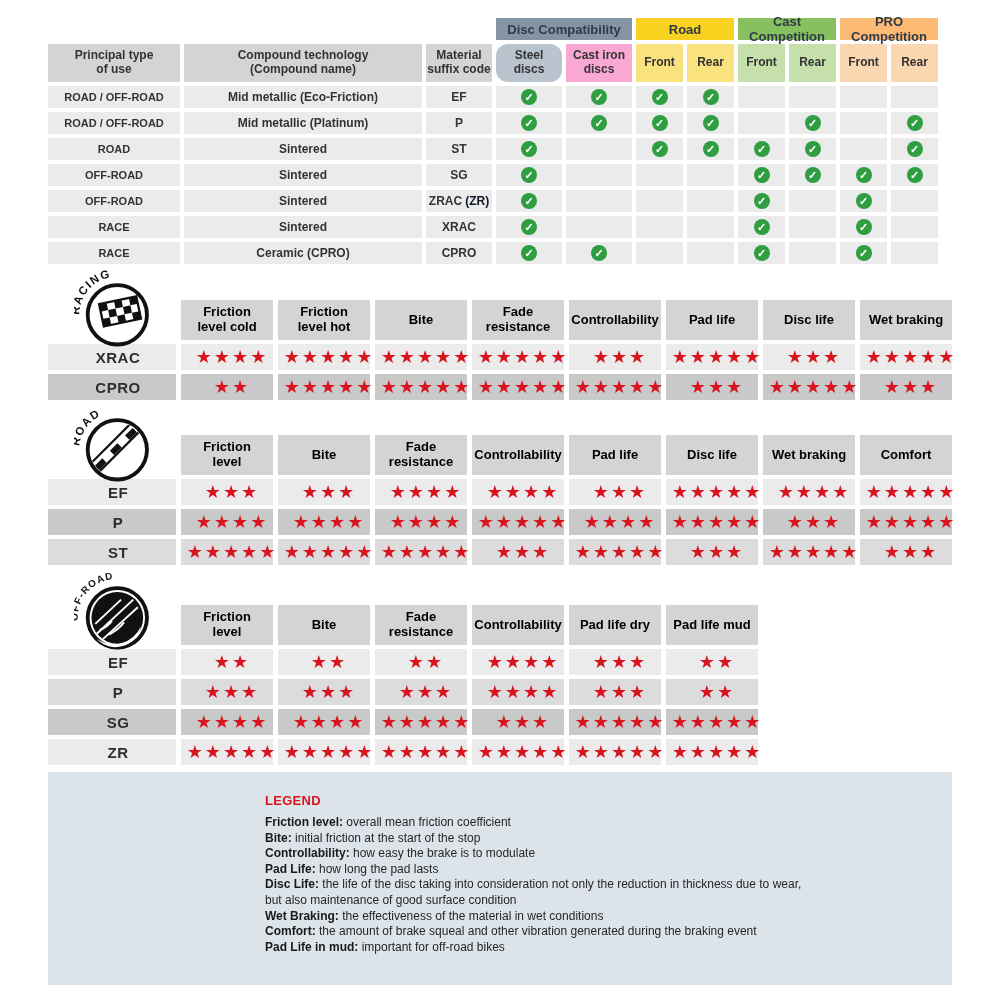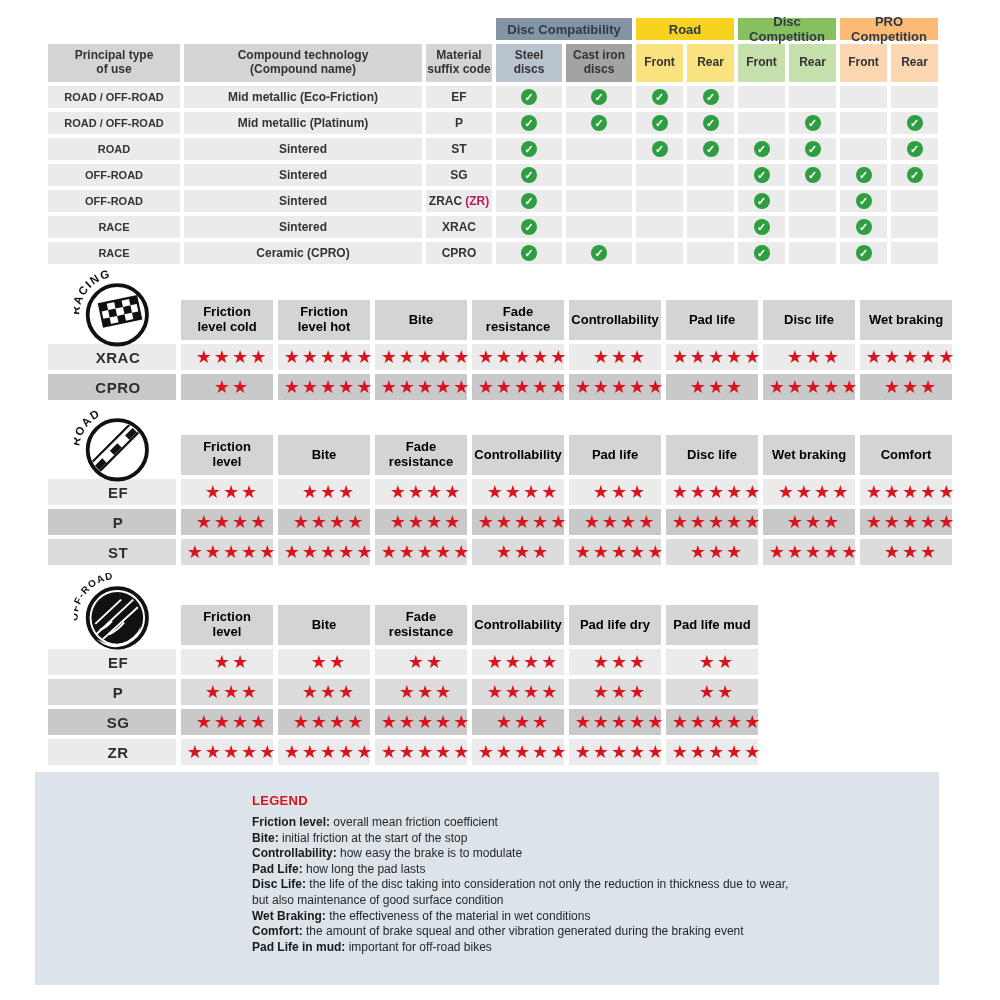--- a/index.html
+++ b/index.html
@@ -10,21 +10,21 @@
   #compat{position:absolute;left:48px;top:18px;display:grid;
     grid-template-columns:132px 238px 66px 66px 66px 47px 47px 47px 47px 47px 47px;
     grid-template-rows:22px 38px repeat(7,22px);
     column-gap:4px;row-gap:4px;}
   .cell{display:flex;align-items:center;justify-content:center;text-align:center;}
   .spacer{background:transparent;}
   .group-hdr{font-size:13px;font-weight:bold;color:#2f3a45;}
   .col-hdr{font-size:12px;font-weight:bold;line-height:1.15;white-space:pre-line;color:#333;}
   .body-cell{background:#ebebeb;font-size:12px;font-weight:bold;color:#333;}
   .use-cell{font-size:11px;}
-  .code-suffix{color:#be185d;font-weight:bold;margin-left:3px;}
+  .code-suffix{color:#0f172a;font-weight:bold;margin-left:3px;}
   .check-dot{width:16px;height:16px;border-radius:50%;background:#2f9e41;color:#fff;
     display:flex;align-items:center;justify-content:center;font-size:11px;font-weight:bold;
     line-height:1;}
 
   
   .rate-section{position:absolute;left:48px;}
   #sec-racing{top:300px;}
   #sec-road{top:435px;}
   #sec-offroad{top:605px;}
   .rate-grid{display:grid;column-gap:5px;row-gap:4px;}
@@ -38,46 +38,46 @@
     font-family:"DejaVu Sans",sans-serif;font-size:18px;letter-spacing:2px;color:#d8141e;
     line-height:1;}
   .shade-light{background:#ebebeb;}
   .shade-medium{background:#dcdcdc;}
   .shade-dark{background:#c9c9c9;}
 
   .sec-icon{position:absolute;left:26px;top:-34px;width:76px;height:84px;}
   #sec-offroad .sec-icon{top:-36px;}
 
   
-  #legend{position:absolute;left:35px;top:772px;width:904px;height:213px;background:#dce4ea;
+  #legend{position:absolute;left:48px;top:772px;width:904px;height:213px;background:#dce4ea;
     box-sizing:border-box;padding:21px 4px 0 217px;}
   #legend-title{color:#d8141e;font-size:13px;font-weight:bold;margin:0 0 7px 0;letter-spacing:.3px;}
   .legend-line{font-size:12px;line-height:15.6px;color:#23272b;}
   .legend-line b{color:#17191b;}
 </style>
 </head>
 <body>
 
 <div id="canvas">
 
   <div id="compat">
       <div class="cell spacer" style="grid-column: 1 / span 3;"></div>
       <div class="cell group-hdr" style="grid-column: 4 / span 2; background: rgb(132, 148, 165);">Disc Compatibility</div>
       <div class="cell group-hdr" style="grid-column: 6 / span 2; background: rgb(248, 210, 31);">Road</div>
-      <div class="cell group-hdr" style="grid-column: 8 / span 2; background: rgb(135, 192, 95);">Disc Competition</div>
+      <div class="cell group-hdr" style="grid-column: 8 / span 2; background: rgb(135, 192, 95);">Cast Competition</div>
       <div class="cell group-hdr" style="grid-column: 10 / span 2; background: #fdba74;">PRO Competition</div>
       <div class="cell col-hdr" style="background: rgb(212, 212, 212);">Principal type
 of use</div>
       <div class="cell col-hdr" style="background: rgb(212, 212, 212);">Compound technology
 (Compound name)</div>
       <div class="cell col-hdr" style="background: rgb(212, 212, 212);">Material
 suffix code</div>
-      <div class="cell col-hdr" style="background: rgb(186, 196, 206);">Steel
+      <div class="cell col-hdr" style="background: rgb(186, 196, 206); border-radius: 12px;">Steel
 discs</div>
-      <div class="cell col-hdr" style="background: #a3a3a3;">Cast iron
+      <div class="cell col-hdr" style="background: #f9a8d4;">Cast iron
 discs</div>
       <div class="cell col-hdr" style="background: rgb(250, 227, 127);">Front</div>
       <div class="cell col-hdr" style="background: rgb(250, 227, 127);">Rear</div>
       <div class="cell col-hdr" style="background: rgb(198, 224, 171);">Front</div>
       <div class="cell col-hdr" style="background: rgb(198, 224, 171);">Rear</div>
       <div class="cell col-hdr" style="background: rgb(250, 214, 177);">Front</div>
       <div class="cell col-hdr" style="background: rgb(250, 214, 177);">Rear</div>
       <div class="cell body-cell use-cell">ROAD / OFF-ROAD</div>
       <div class="cell body-cell">Mid metallic (Eco-Friction)</div>
       <div class="cell body-cell">

